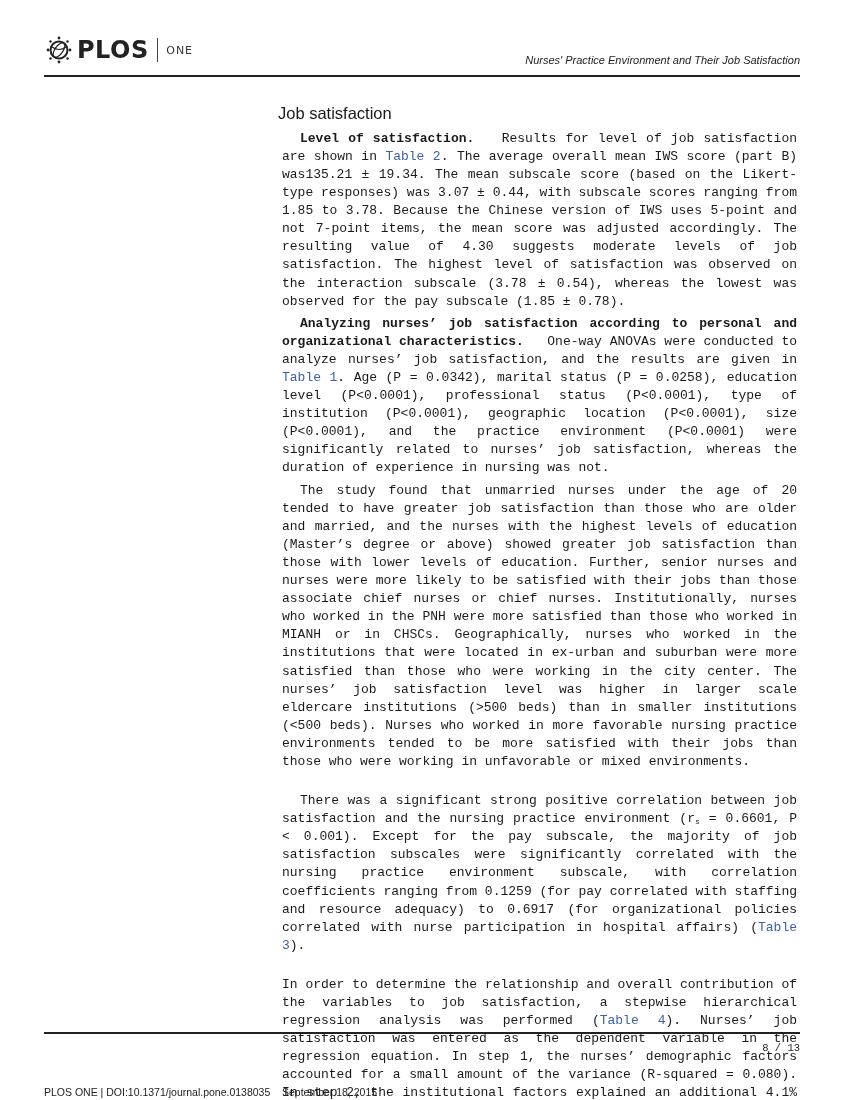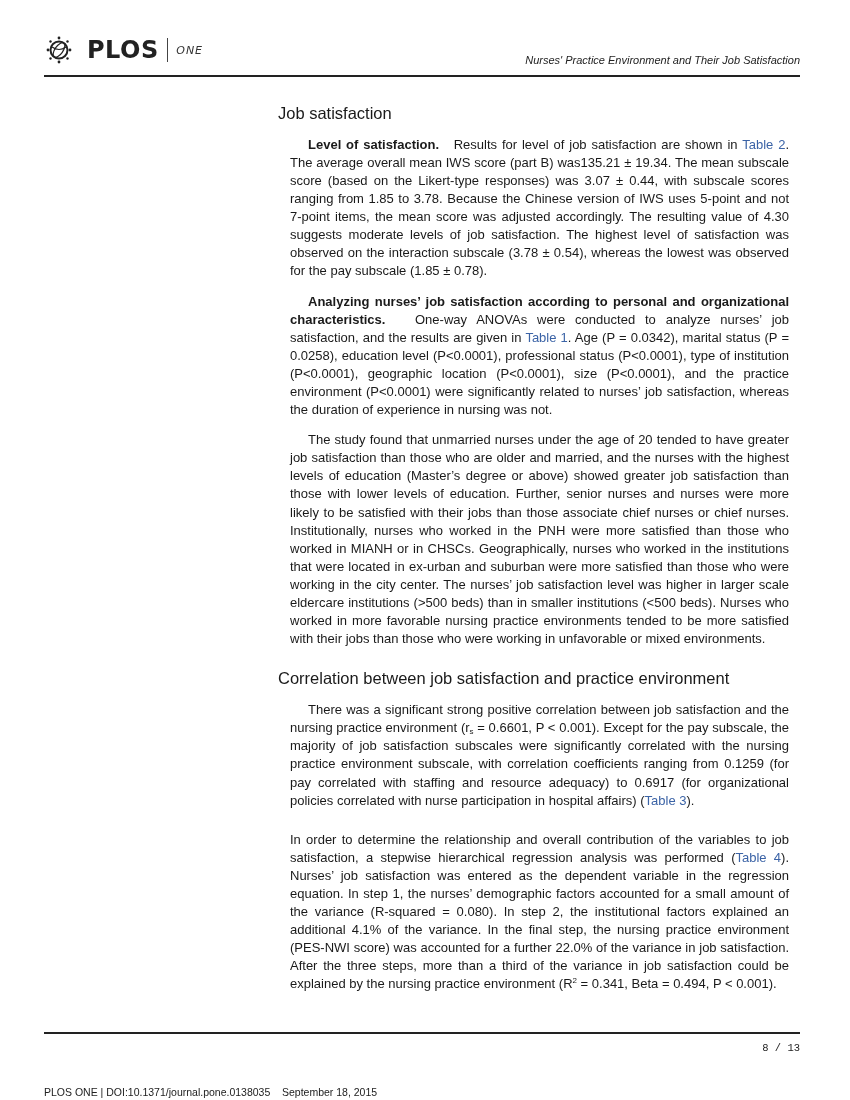--- a/index.html
+++ b/index.html
@@ -1,29 +1,29 @@
 <!DOCTYPE html>
 <html><head>
 <meta charset="utf-8">
 <style>
   html, body { margin: 0; padding: 0; background: #ffffff; }
   body { width: 850px; height: 1100px; position: relative; overflow: hidden; color: #1a1a1a; }
 
   .header { position: absolute; left: 0; top: 0; width: 850px; height: 80px; }
   .logo { position: absolute; left: 44px; top: 35px; display: flex; align-items: center; }
   .logo-mark { width: 30px; height: 30px; }
-  .logo-plos { font-family: "DejaVu Sans", sans-serif; font-weight: bold; font-size: 24px; letter-spacing: 0.5px; color: #222; margin-left: 13px; line-height: 1; }
+  .logo-plos { font-family: "DejaVu Sans", sans-serif; font-weight: bold; font-size: 24px; letter-spacing: 0.5px; color: #222; margin-left: 3px; line-height: 1; }
   .logo-sep { width: 1.5px; height: 24px; background: #444; margin: 0 8px 0 8px; }
-  .logo-one { font-family: "DejaVu Sans", sans-serif; font-size: 11px; letter-spacing: 1px; color: #333; font-style: italic; }
+  .logo-one { font-family: "DejaVu Sans", sans-serif; font-size: 11px; letter-spacing: 1px; color: #333; }
   .running-title { position: absolute; right: 50px; top: 54px; font-family: "Liberation Sans", sans-serif; font-size: 11px; color: #222; font-style: italic; }
   .header-rule { position: absolute; left: 44px; right: 50px; top: 75px; height: 2px; background: #222; }
 
   .content { position: absolute; left: 278px; top: 104px; width: 523px; }
   h2 { font-family: "Liberation Sans", sans-serif; font-weight: normal; font-size: 16.5px; margin: 0 0 6px 0; color: #1a1a1a; line-height: 1.2; }
-  p { font-family: Liberation Sans, sans-serif; font-size: 13px; line-height: 18.1px; margin: 12px; text-align: justify; color: #1a1a1a; }
+  p { font-family: Liberation Mono, monospace; font-size: 13px; line-height: 18.1px; margin: 4px; text-align: justify; color: #1a1a1a; }
   p.indent { text-indent: 18px; }
   .runin { font-weight: bold; }
   .link { color: #3b63a6; cursor: pointer; }
   .section { margin-bottom: 21px; }
   sub { font-size: 8px; vertical-align: -2px; line-height: 0; }
   sup { font-size: 8px; vertical-align: 5px; line-height: 0; }
 
   .footer-rule { position: absolute; left: 44px; right: 50px; top: 1032px; height: 2px; background: #222; }
   .footer-left { position: absolute; left: 44px; top: 1086px; font-family: "Liberation Sans", sans-serif; font-size: 10.5px; color: #222; }
   .footer-right { position: absolute; right: 50px; top: 1042px; font-family: Liberation Mono, monospace; font-size: 10.5px; color: #222; }
@@ -57,21 +57,20 @@
 <div class="content">
 
   <div class="section">
     <h2>Job satisfaction</h2>
     <p class="indent"><span class="runin">Level of satisfaction.</span>&nbsp;&nbsp;&nbsp;<span>Results for level of job satisfaction are shown in </span><span class="link">Table 2</span><span>. The average overall mean IWS score (part B) was135.21 ± 19.34. The mean subscale score (based on the Likert-type responses) was 3.07 ± 0.44, with subscale scores ranging from 1.85 to 3.78. Because the Chinese version of IWS uses 5-point and not 7-point items, the mean score was adjusted accordingly. The resulting value of 4.30 suggests moderate levels of job satisfaction. The highest level of satisfaction was observed on the interaction subscale (3.78 ± 0.54), whereas the lowest was observed for the pay subscale (1.85 ± 0.78).</span></p>
     <p class="indent"><span class="runin">Analyzing nurses’ job satisfaction according to personal and organizational characteristics.</span>&nbsp;&nbsp;&nbsp;<span>One-way ANOVAs were conducted to analyze nurses’ job satisfaction, and the results are given in </span><span class="link">Table 1</span><span>. Age (P = 0.0342), marital status (P = 0.0258), education level (P&lt;0.0001), professional status (P&lt;0.0001), type of institution (P&lt;0.0001), geographic location (P&lt;0.0001), size (P&lt;0.0001), and the practice environment (P&lt;0.0001) were significantly related to nurses’ job satisfaction, whereas the duration of experience in nursing was not.</span></p>
     <p class="indent">The study found that unmarried nurses under the age of 20 tended to have greater job satisfaction than those who are older and married, and the nurses with the highest levels of education (Master’s degree or above) showed greater job satisfaction than those with lower levels of education. Further, senior nurses and nurses were more likely to be satisfied with their jobs than those associate chief nurses or chief nurses. Institutionally, nurses who worked in the PNH were more satisfied than those who worked in MIANH or in CHSCs. Geographically, nurses who worked in the institutions that were located in ex-urban and suburban were more satisfied than those who were working in the city center. The nurses’ job satisfaction level was higher in larger scale eldercare institutions (&gt;500 beds) than in smaller institutions (&lt;500 beds). Nurses who worked in more favorable nursing practice environments tended to be more satisfied with their jobs than those who were working in unfavorable or mixed environments.</p>
   </div>
 
   <div class="section">
-    <h2>Correlation between job satisfaction and practice environment</h2>
     <p class="indent"><span>There was a significant strong positive correlation between job satisfaction and the nursing practice environment (r</span><sub>s</sub><span> = 0.6601, P &lt; 0.001). Except for the pay subscale, the majority of job satisfaction subscales were significantly correlated with the nursing practice environment subscale, with correlation coefficients ranging from 0.1259 (for pay correlated with staffing and resource adequacy) to 0.6917 (for organizational policies correlated with nurse participation in hospital affairs) (</span><span class="link">Table 3</span><span>).</span></p>
   </div>
 
   <div class="section">
     <p style="text-align:justify"><span>In order to determine the relationship and overall contribution of the variables to job satisfaction, a stepwise hierarchical regression analysis was performed (</span><span class="link">Table 4</span><span>). Nurses’ job satisfaction was entered as the dependent variable in the regression equation. In step 1, the nurses’ demographic factors accounted for a small amount of the variance (R-squared = 0.080). In step 2, the institutional factors explained an additional 4.1% of the variance. In the final step, the nursing practice environment (PES-NWI score) was accounted for a further 22.0% of the variance in job satisfaction. After the three steps, more than a third of the variance in job satisfaction could be explained by the nursing practice environment (R</span><sup>2</sup><span> = 0.341, Beta = 0.494, P &lt; 0.001).</span></p>
   </div>
 
 </div>
 
 <div class="footer-rule"></div>

